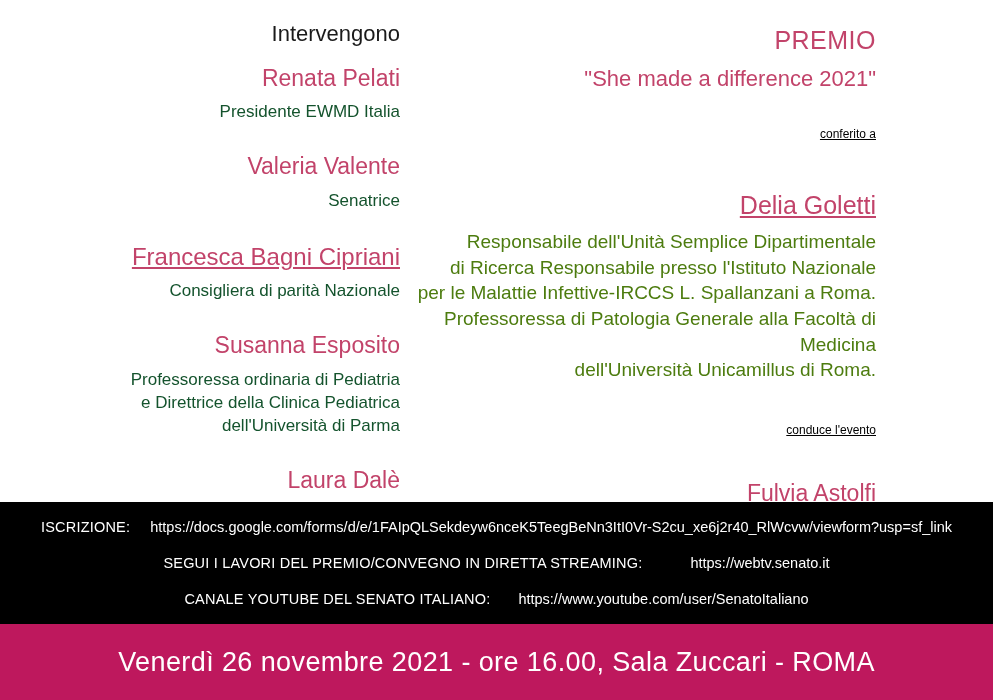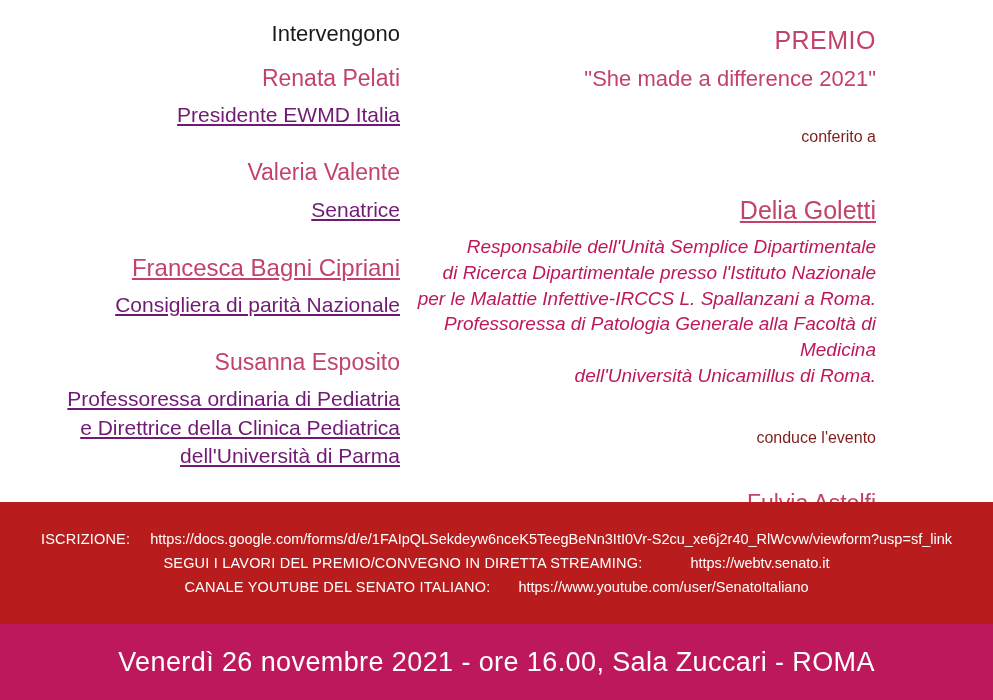--- a/index.html
+++ b/index.html
@@ -51,80 +51,79 @@
     font-size: 23px;
     font-weight: 400;
     line-height: 1.3;
     white-space: nowrap;
   }
   .name-pink.big {
     font-size: 24px;
     text-decoration: underline;
   }
   .role {
-    color: #701a75;
-    font-size: 21px;
+    color: #14532d;
+    font-size: 17px;
     font-weight: 400;
     line-height: 1.35;
-    text-decoration: underline;
   }
   .premio-title {
     color: #c2436a;
     font-size: 25px;
     letter-spacing: 0.5px;
     line-height: 1.3;
     text-align: right;
   }
   .premio-sub {
     color: #c2436a;
     font-size: 22px;
     line-height: 1.3;
   }
   .conferito {
-    color: #7f1d1d;
-    font-size: 16px;
-    line-height: 1.3;
+    color: #000000;
+    font-size: 12px;
+    line-height: 1.3;
+    text-decoration: underline;
   }
   .honoree {
     color: #c2436a;
     font-size: 25px;
     line-height: 1.3;
     text-decoration: underline;
   }
   .bio-line {
-    color: #be185d;
+    color: #4d7c0f;
     font-size: 19px;
     line-height: 1.35;
-    font-style: italic;
   }
 
   
   .sp-8  { height: 8px; }
   .sp-16 { height: 16px; }
   .sp-20 { height: 20px; }
   .sp-24 { height: 24px; }
   .sp-28 { height: 28px; }
   .sp-34 { height: 34px; }
   .sp-40 { height: 40px; }
   .sp-46 { height: 46px; }
 
   
   .links-band {
     position: absolute;
     left: 0;
     top: 502px;
     width: 993px;
     height: 122px;
-    background: #b91c1c;
+    background: #000000;
     color: #ffffff;
     display: flex;
     flex-direction: column;
     justify-content: center;
     align-items: center;
-    gap: 8px;
+    gap: 20px;
   }
   .link-row {
     display: flex;
     flex-direction: row;
     align-items: baseline;
     justify-content: center;
     width: 100%;
   }
   .link-label {
     font-size: 14.5px;
@@ -206,21 +205,21 @@
       <div class="sp-8"></div>
       <div class="premio-sub">"She made a difference 2021"</div>
 
       <div class="sp-34"></div>
       <div class="conferito">conferito a</div>
 
       <div class="sp-46"></div>
       <div class="honoree">Delia Goletti</div>
       <div class="sp-8"></div>
       <div class="bio-line">Responsabile dell'Unità Semplice Dipartimentale</div>
-      <div class="bio-line">di Ricerca Dipartimentale presso l'Istituto Nazionale</div>
+      <div class="bio-line">di Ricerca Responsabile presso l'Istituto Nazionale</div>
       <div class="bio-line">per le Malattie Infettive-IRCCS L. Spallanzani a Roma.</div>
       <div class="bio-line">Professoressa di Patologia Generale alla Facoltà di Medicina</div>
       <div class="bio-line">dell'Università Unicamillus di Roma.</div>
 
       <div class="sp-40"></div>
       <div class="conferito">conduce l'evento</div>
 
       <div class="sp-40"></div>
       <div class="name-pink">Fulvia Astolfi</div>
       <div class="sp-8"></div>

